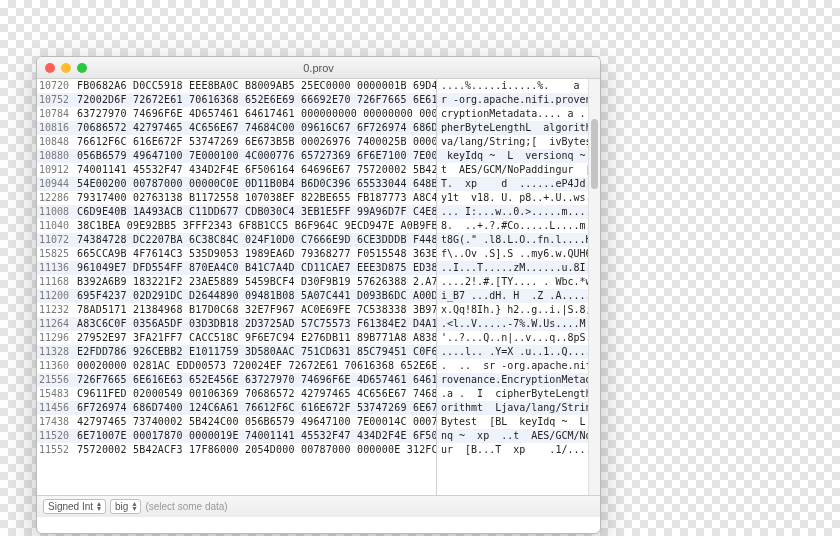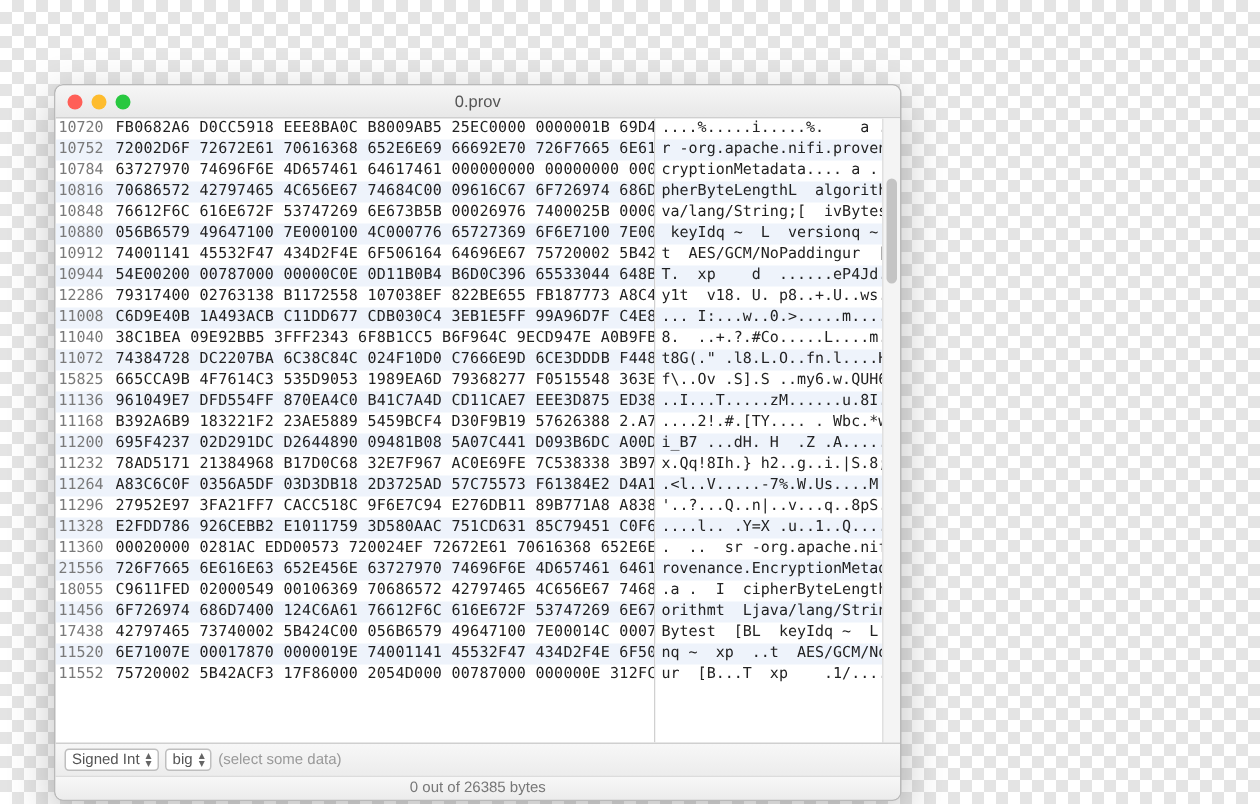--- a/index.html
+++ b/index.html
@@ -65,21 +65,21 @@
         <div class="row"><span class="offset">15825</span><span class="hex">665CCA9B 4F7614C3 535D9053 1989EA6D 79368277 F0515548 363E47DF FCED900B</span></div>
         <div class="row alt"><span class="offset">11136</span><span class="hex">961049E7 DFD554FF 870EA4C0 B41C7A4D CD11CAE7 EEE3D875 ED3849F8 E972CFE2</span></div>
         <div class="row"><span class="offset">11168</span><span class="hex">B392A6B9 183221F2 23AE5889 5459BCF4 D30F9B19 57626388 2.A77EF73 E00F08AE</span></div>
         <div class="row alt"><span class="offset">11200</span><span class="hex">695F4237 02D291DC D2644890 09481B08 5A07C441 D093B6DC A00DB116B 3CB1FACE</span></div>
         <div class="row"><span class="offset">11232</span><span class="hex">78AD5171 21384968 B17D0C68 32E7F967 AC0E69FE 7C538338 3B97B1DE 58C588FE</span></div>
         <div class="row alt"><span class="offset">11264</span><span class="hex">A83C6C0F 0356A5DF 03D3DB18 2D3725AD 57C75573 F61384E2 D4A1A569 69B3BBA6</span></div>
         <div class="row"><span class="offset">11296</span><span class="hex">27952E97 3FA21FF7 CACC518C 9F6E7C94 E276DB11 89B771A8 A83870B53 DE618B02</span></div>
         <div class="row alt"><span class="offset">11328</span><span class="hex">E2FDD786 926CEBB2 E1011759 3D580AAC 751CD631 85C79451 C0F6B01E 414BA000</span></div>
         <div class="row"><span class="offset">11360</span><span class="hex">00020000 0281AC EDD00573 720024EF 72672E61 70616368 652E6E69 66692E70</span></div>
         <div class="row alt"><span class="offset">21556</span><span class="hex">726F7665 6E616E63 652E456E 63727970 74696F6E 4D657461 64617461 F1CD9BC1</span></div>
-        <div class="row"><span class="offset">18055</span><span class="hex">C9611FED 02000549 00106369 70686572 42797465 4C656E67 74684C00 09616C67</span></div>
+        <div class="row"><span class="offset">15483</span><span class="hex">C9611FED 02000549 00106369 70686572 42797465 4C656E67 74684C00 09616C67</span></div>
         <div class="row alt"><span class="offset">11456</span><span class="hex">6F726974 686D7400 124C6A61 76612F6C 616E672F 53747269 6E673B5B 00026976</span></div>
         <div class="row"><span class="offset">17438</span><span class="hex">42797465 73740002 5B424C00 056B6579 49647100 7E00014C 00077665 7273696F</span></div>
         <div class="row alt"><span class="offset">11520</span><span class="hex">6E71007E 00017870 0000019E 74001141 45532F47 434D2F4E 6F506164 64696E67</span></div>
         <div class="row"><span class="offset">11552</span><span class="hex">75720002 5B42ACF3 17F86000 2054D000 00787000 000000E 312FCFD0 9115F808</span></div>
       </div>
     <div class="asciipane" id="asciipane">
         <div class="row"><span class="ascii">....%.....i.....%.    a .. s</span></div>
         <div class="row alt"><span class="ascii">r -org.apache.nifi.provenance.En</span></div>
         <div class="row"><span class="ascii">cryptionMetadata.... a .  .  I  ci</span></div>
         <div class="row alt"><span class="ascii">pherByteLengthL  algorithmt  Lja</span></div>
@@ -123,14 +123,13 @@
     </div>
     <div class="segsel">
       <span>big</span>
       <span class="chev">
           <span>▴</span>
           <span>▾</span>
         </span>
     </div>
     <span style="color:#999;">(select some data)</span>
   </div>
-  <div class="statusline">0 out of 26385 bytes</div>
 </div>
 
 </body></html>

